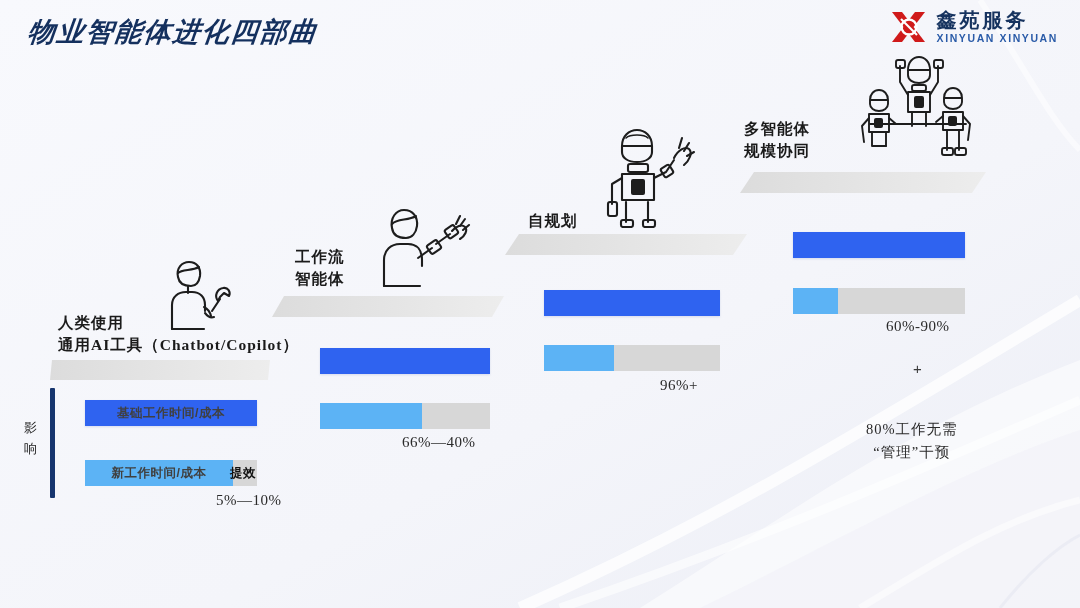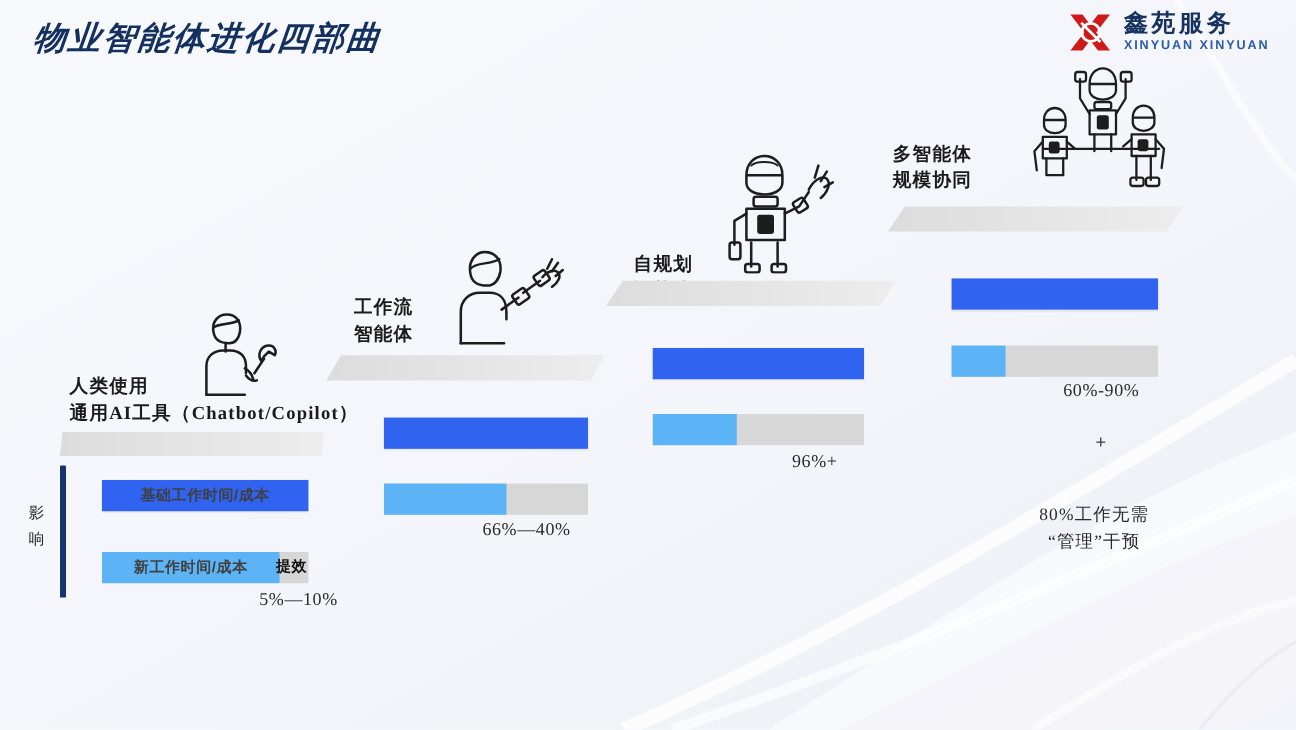--- a/index.html
+++ b/index.html
@@ -41,21 +41,21 @@
   }
   .bar-track{position:absolute;height:26px;background:#d7d7d7;}
   .bar-fill{position:absolute;left:0;top:0;height:26px;background:#5cb3f5;}
   .bar-text{
     position:absolute;top:0;height:26px;line-height:26px;
     font-family:"Liberation Sans",sans-serif;font-size:12.5px;font-weight:700;
     color:#404040;text-align:center;white-space:nowrap;letter-spacing:.5px;
   }
   .bar-text-dark{
     position:absolute;top:0;height:18px;line-height:26px;
-    font-family:Liberation Mono, monospace;font-size:12.5px;font-weight:700;
+    font-family:Liberation Sans, sans-serif;font-size:12.5px;font-weight:700;
     color:#111;white-space:nowrap;letter-spacing:.5px;
   }
   .pct{
     position:absolute;
     font-family:"Liberation Serif","DejaVu Serif",serif;
     font-size:15px;color:#2a2a2a;white-space:nowrap;letter-spacing:.5px;
   }
   .note{
     position:absolute;
     font-family:"Liberation Serif","DejaVu Serif",serif;

